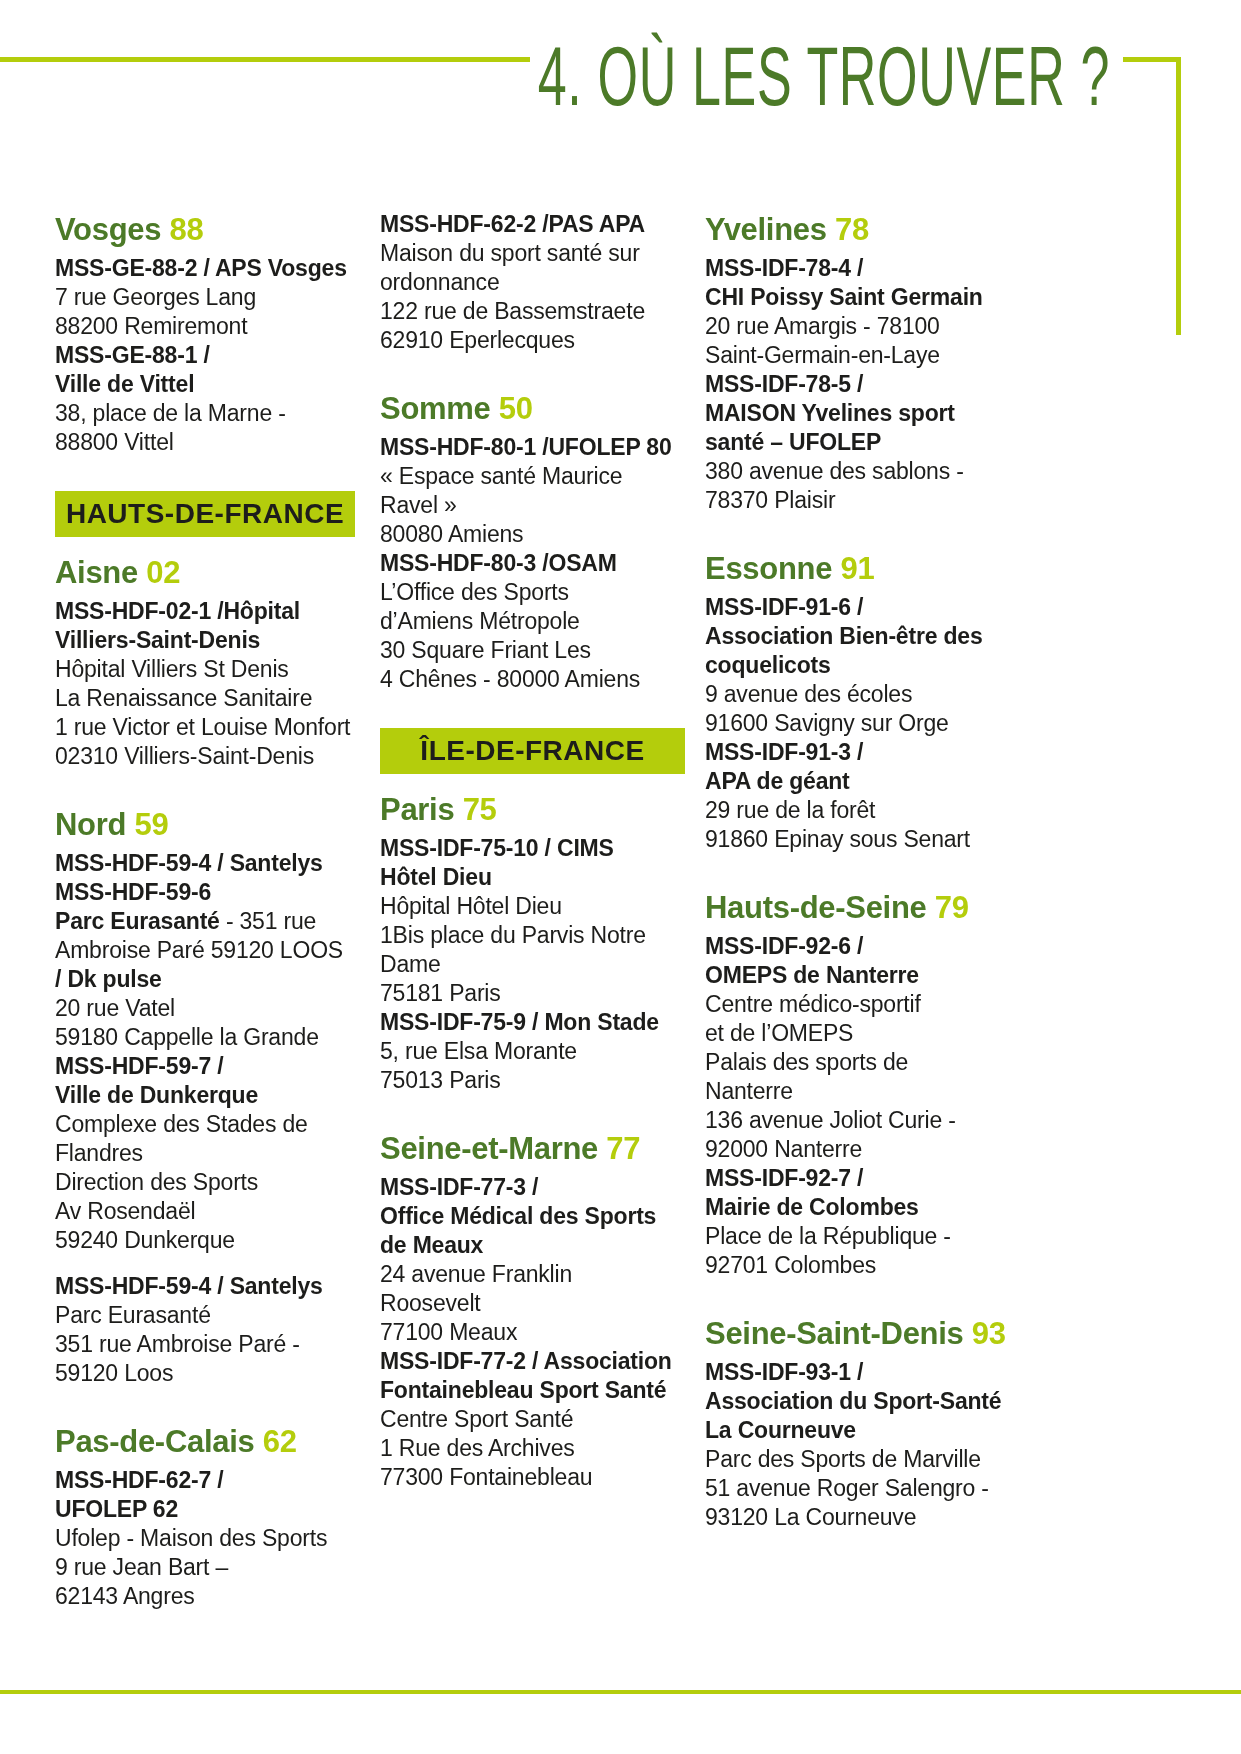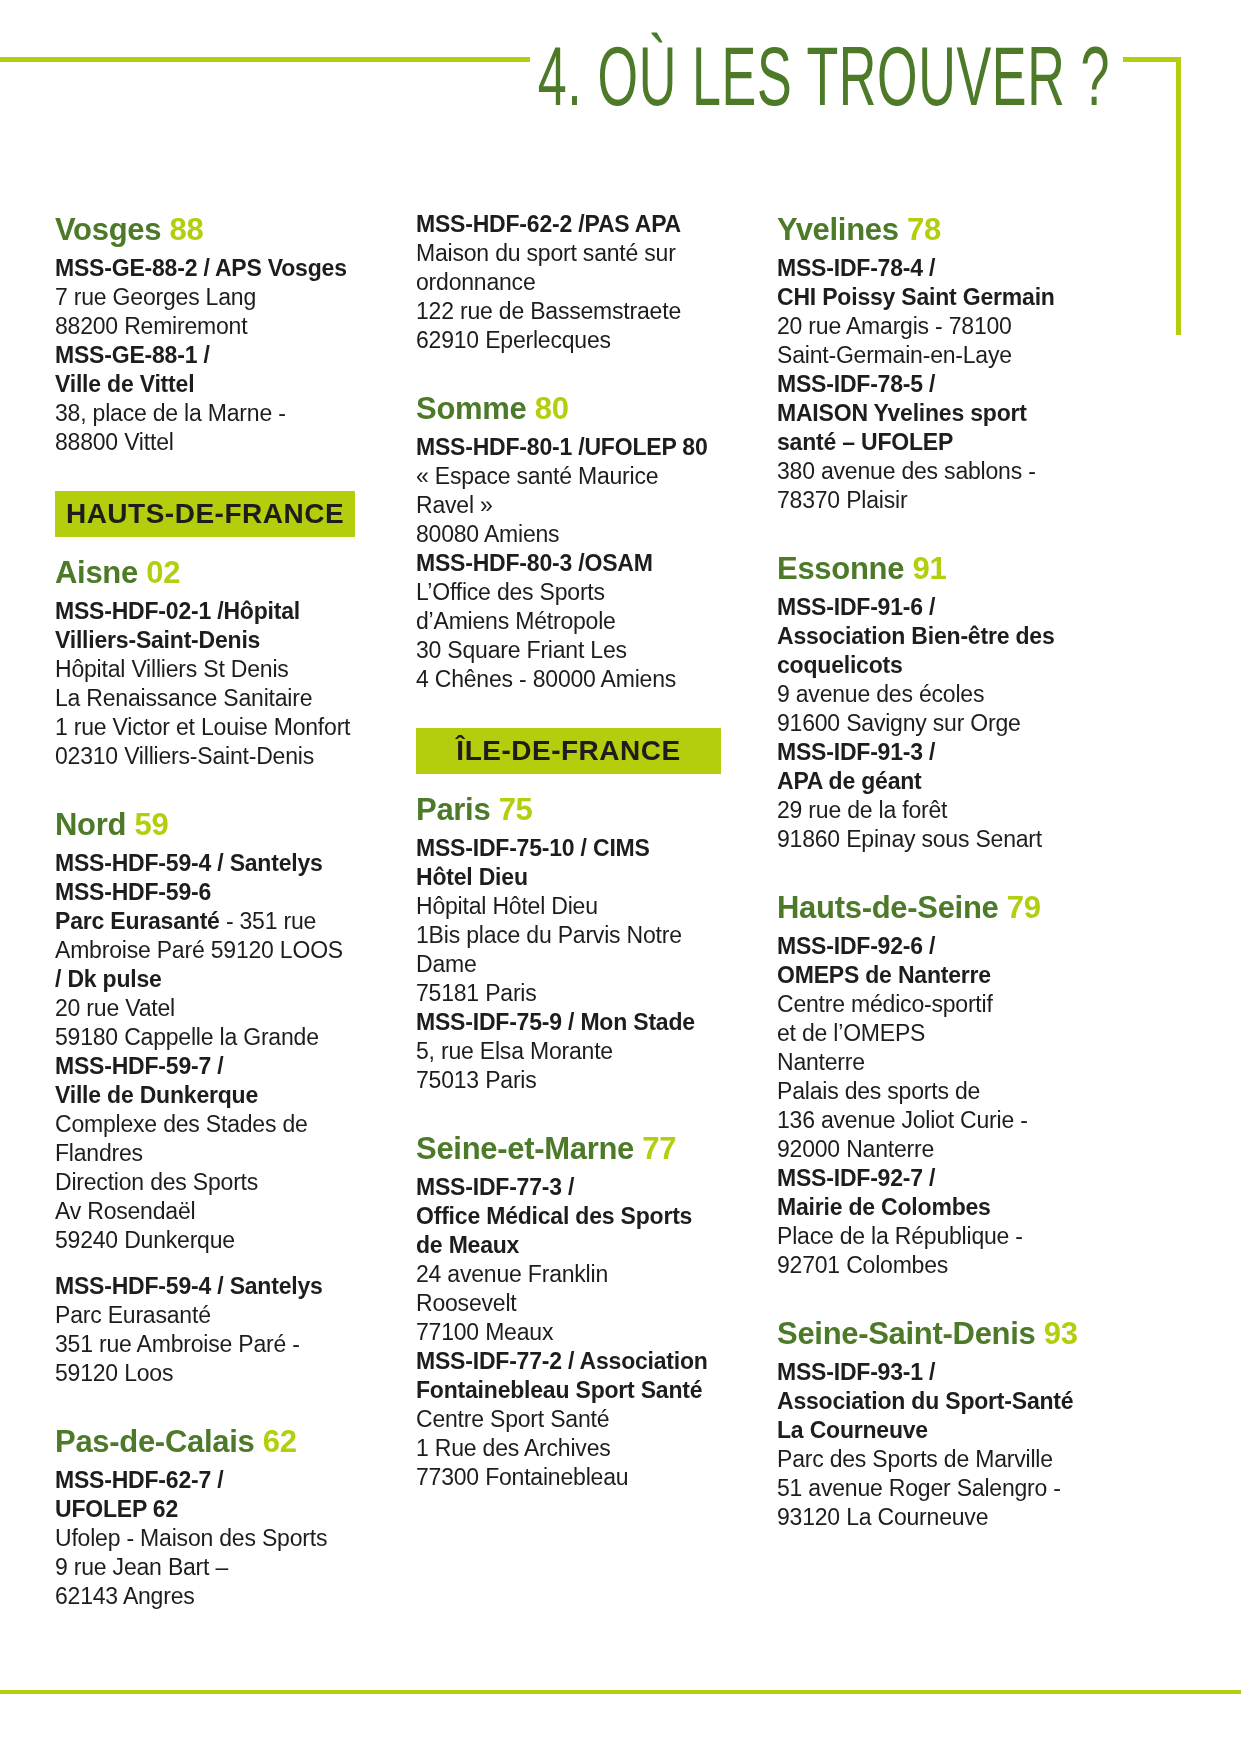--- a/index.html
+++ b/index.html
@@ -19,21 +19,21 @@
   .rule-bottom{left:0;top:1690px;width:1241px;height:4px;}
 
   h1.page-title{
     position:absolute;top:34px;right:131px;margin:0;
     font-size:84px;line-height:1;font-weight:400;color:var(--green-dark);
     white-space:nowrap;letter-spacing:1px;
     transform:scaleX(0.62);transform-origin:100% 0;
   }
 
   
-  #columns{position:absolute;left:55px;top:210px;display:flex;gap:36px;}
+  #columns{position:absolute;left:55px;top:210px;display:flex;}
   .col{flex:none;}
   .col-0{width:325px;}
   .col-1{width:325px;}
   .col-2{width:336px;}
 
   .banner{
     width:300px;height:46px;margin:0 0 16px 0;
     background:var(--green-light);color:var(--text);
     font-weight:700;font-size:28px;letter-spacing:.5px;
     display:flex;align-items:center;justify-content:center;
@@ -113,21 +113,21 @@
       </div>
       <div class="col col-1">
         <section class="dept">
           <div class="line"><span class="b">MSS-HDF-62-2 /PAS APA</span></div>
           <div class="line"><span>Maison du sport santé sur</span></div>
           <div class="line"><span>ordonnance</span></div>
           <div class="line"><span>122 rue de Bassemstraete</span></div>
           <div class="line"><span>62910 Eperlecques</span></div>
         </section>
         <section class="dept">
-          <h2 class="dept-header"><span class="dname">Somme</span> <span class="dnum">80</span></h2>
+          <h2 class="dept-header"><span class="dname">Somme</span> <span class="dnum">50</span></h2>
           <div class="line"><span class="b">MSS-HDF-80-1 /UFOLEP 80</span></div>
           <div class="line"><span>« Espace santé Maurice</span></div>
           <div class="line"><span>Ravel »</span></div>
           <div class="line"><span>80080 Amiens</span></div>
           <div class="line"><span class="b">MSS-HDF-80-3 /OSAM</span></div>
           <div class="line"><span>L’Office des Sports</span></div>
           <div class="line"><span>d’Amiens Métropole</span></div>
           <div class="line"><span>30 Square Friant Les</span></div>
           <div class="line"><span>4 Chênes - 80000 Amiens</span></div>
         </section>
@@ -183,22 +183,22 @@
           <div class="line"><span class="b">APA de géant</span></div>
           <div class="line"><span>29 rue de la forêt</span></div>
           <div class="line"><span>91860 Epinay sous Senart</span></div>
         </section>
         <section class="dept">
           <h2 class="dept-header"><span class="dname">Hauts-de-Seine</span> <span class="dnum">79</span></h2>
           <div class="line"><span class="b">MSS-IDF-92-6 /</span></div>
           <div class="line"><span class="b">OMEPS de Nanterre</span></div>
           <div class="line"><span>Centre médico-sportif</span></div>
           <div class="line"><span>et de l’OMEPS</span></div>
+          <div class="line"><span>Palais des sports de</span></div>
           <div class="line"><span>Nanterre</span></div>
-          <div class="line"><span>Palais des sports de</span></div>
           <div class="line"><span>136 avenue Joliot Curie -</span></div>
           <div class="line"><span>92000 Nanterre</span></div>
           <div class="line"><span class="b">MSS-IDF-92-7 /</span></div>
           <div class="line"><span class="b">Mairie de Colombes</span></div>
           <div class="line"><span>Place de la République -</span></div>
           <div class="line"><span>92701 Colombes</span></div>
         </section>
         <section class="dept">
           <h2 class="dept-header"><span class="dname">Seine-Saint-Denis</span> <span class="dnum">93</span></h2>
           <div class="line"><span class="b">MSS-IDF-93-1 /</span></div>

